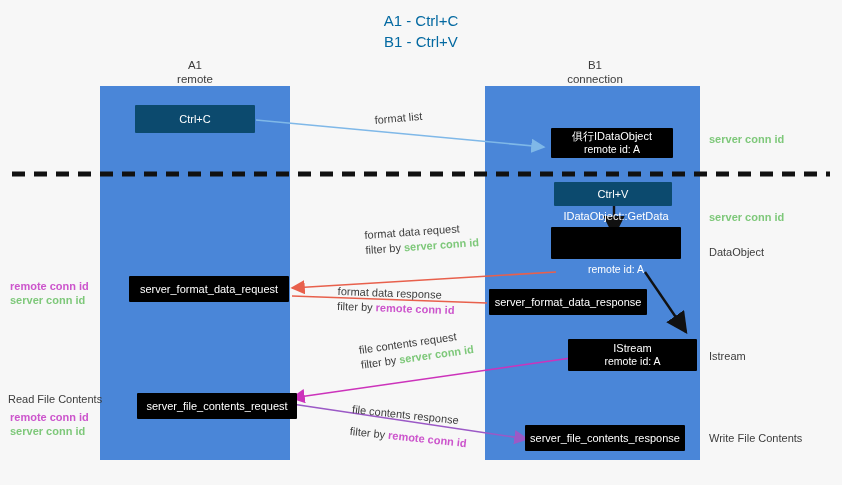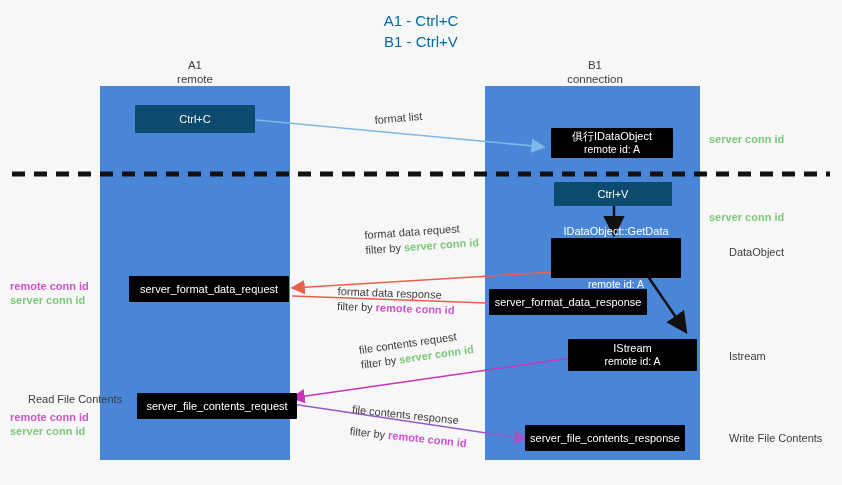--- a/index.html
+++ b/index.html
@@ -38,21 +38,21 @@
     color:#ffffff;font-size:11px;line-height:13px;
     text-align:center;
     border-radius:1px;
   }
   .box .l2{font-size:10.5px;}
   .box-green{background:#0c4a6e;text-align:center;}
   .box-orange{background:#000000;}
 
   
   .lbl{font-size:11px;line-height:14px;white-space:nowrap;}
-  .lbl-dark{color:#3c3c3c;margin-left:20px;}
+  .lbl-dark{color:#3c3c3c;}
   .green-txt{color:#7ec87a;font-weight:bold;}
   .magenta-txt{color:#cc55cc;font-weight:bold;}
 
   .side-stack{font-size:11px;line-height:14px;white-space:nowrap;font-weight:bold;}
 
   
   .rot{
     transform-origin:0 0;
     white-space:nowrap;font-size:11px;line-height:15px;color:#3c3c3c;
   }
@@ -123,21 +123,21 @@
 
   <div class="abs box box-orange" style="left:551px;top:128px;width:122px;height:30px;">
     <div>俱行IDataObject</div>
     <div class="l2">remote id: A</div>
   </div>
 
   <div class="abs box box-green" style="left:554px;top:182px;width:118px;height:24px;">
     <div>Ctrl+V</div>
   </div>
 
-  <div class="abs box box-orange" style="left:551px;top:238px;width:130px;height:40px;gap:40px;">
+  <div class="abs box box-orange" style="left:551px;top:227px;width:130px;height:32px;gap:40px;">
     <div>IDataObject::GetData</div>
     <div class="l2">remote id: A</div>
   </div>
 
   <div class="abs box box-orange" style="left:129px;top:276px;width:160px;height:26px;">
     <div>server_format_data_request</div>
   </div>
 
   <div class="abs box box-orange" style="left:489px;top:289px;width:158px;height:26px;">
     <div>server_format_data_response</div>

